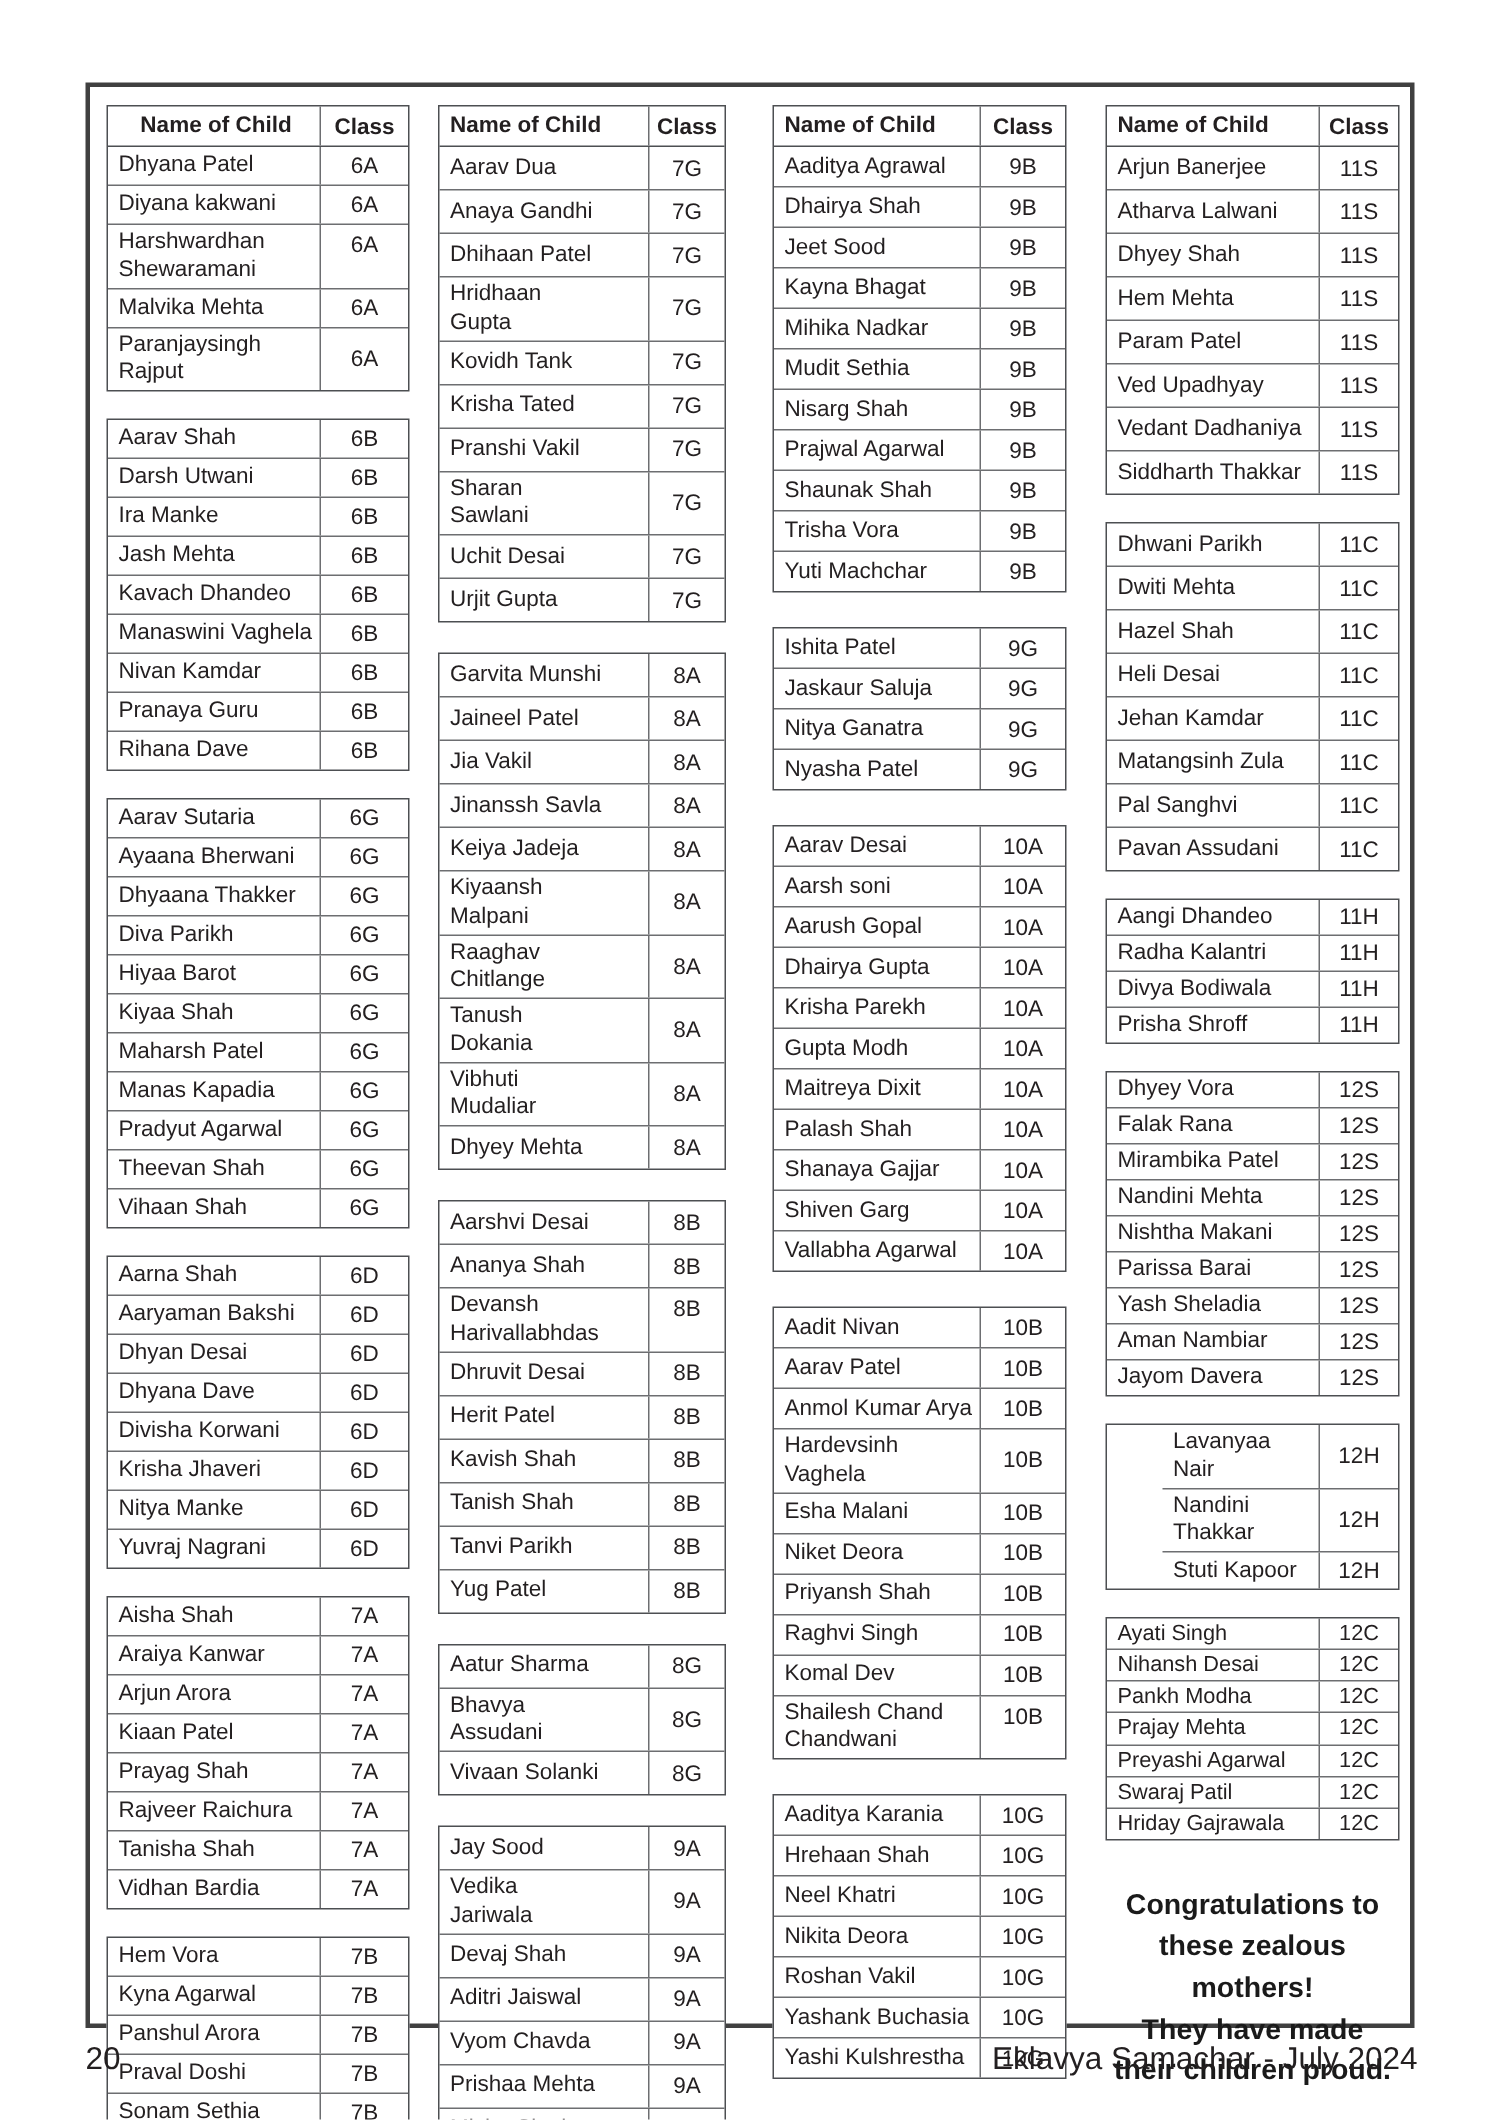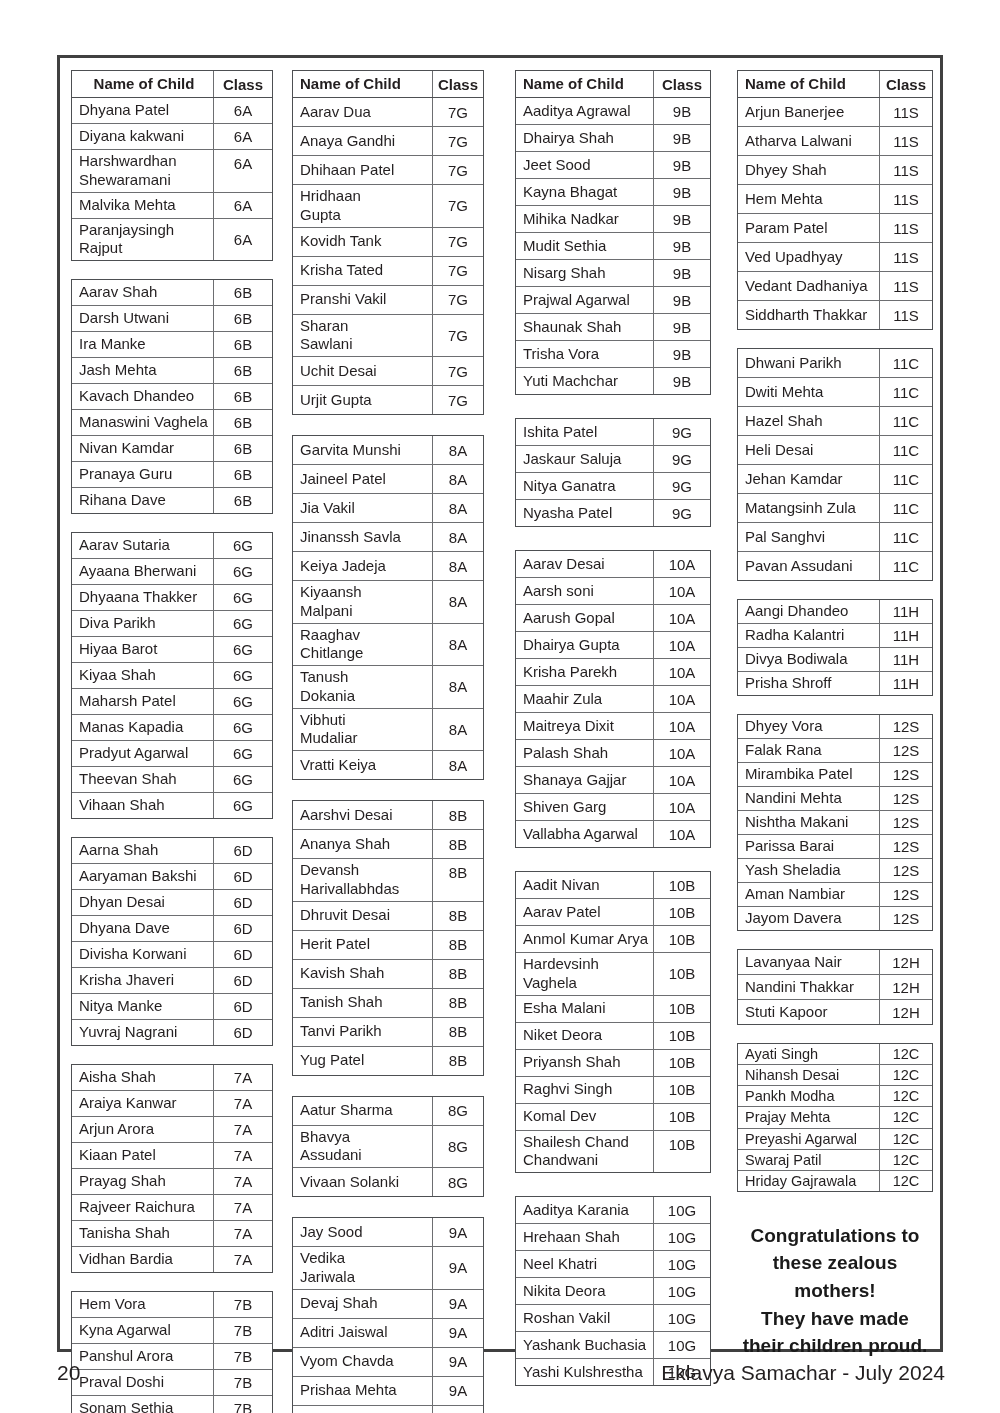--- a/index.html
+++ b/index.html
@@ -37,21 +37,21 @@
   .col-1 .row.head .name{justify-content:center;}
   .row.head + .row{border-top:1.5px solid #4d4f52;}
 
   .col-1 .row:not(.head){min-height:25px;}
   .col-2 .row:not(.head){min-height:28px;gap:24px;}
   .col-3 .row:not(.head){min-height:26px;}
   .col-4 .table:nth-child(1) .row:not(.head),
   .col-4 .table:nth-child(2) .row:not(.head){min-height:28px;}
   .col-4 .table:nth-child(3) .row:not(.head),
   .col-4 .table:nth-child(4) .row:not(.head){min-height:23px;}
-  .col-4 .table:nth-child(5) .row:not(.head){min-height:24px;}
+  .col-4 .table:nth-child(5) .row:not(.head){min-height:24px;margin-left:37px;}
   .col-4 .table:nth-child(6) .row:not(.head){min-height:20px;}
   .col-4 .table:nth-child(6) .name,
   .col-4 .table:nth-child(6) .cls{font-size:14.5px;padding-top:1px;padding-bottom:1px;}
 
   .congrats{
     margin-top:12px;padding:0 2px;text-align:center;font-weight:bold;
     font-size:19px;line-height:1.45;white-space:pre-line;color:#1a1a1a;
   }
   .footer{
     position:absolute;left:57px;width:888px;top:1361px;
@@ -344,21 +344,21 @@
         </div>
         <div class="row">
           <div class="name">Tanush Dokania</div>
           <div class="cls">8A</div>
         </div>
         <div class="row">
           <div class="name">Vibhuti Mudaliar</div>
           <div class="cls">8A</div>
         </div>
         <div class="row">
-          <div class="name">Vratti Keiya</div>
+          <div class="name">Dhyey Mehta</div>
           <div class="cls">8A</div>
         </div>
       </div>
       <div class="table">
         <div class="row">
           <div class="name">Aarshvi Desai</div>
           <div class="cls">8B</div>
         </div>
         <div class="row">
           <div class="name">Ananya Shah</div>
@@ -523,21 +523,21 @@
         </div>
         <div class="row">
           <div class="name">Dhairya Gupta</div>
           <div class="cls">10A</div>
         </div>
         <div class="row">
           <div class="name">Krisha Parekh</div>
           <div class="cls">10A</div>
         </div>
         <div class="row">
-          <div class="name">Maahir Zula</div>
+          <div class="name">Gupta Modh</div>
           <div class="cls">10A</div>
         </div>
         <div class="row">
           <div class="name">Maitreya Dixit</div>
           <div class="cls">10A</div>
         </div>
         <div class="row">
           <div class="name">Palash Shah</div>
           <div class="cls">10A</div>
         </div>

